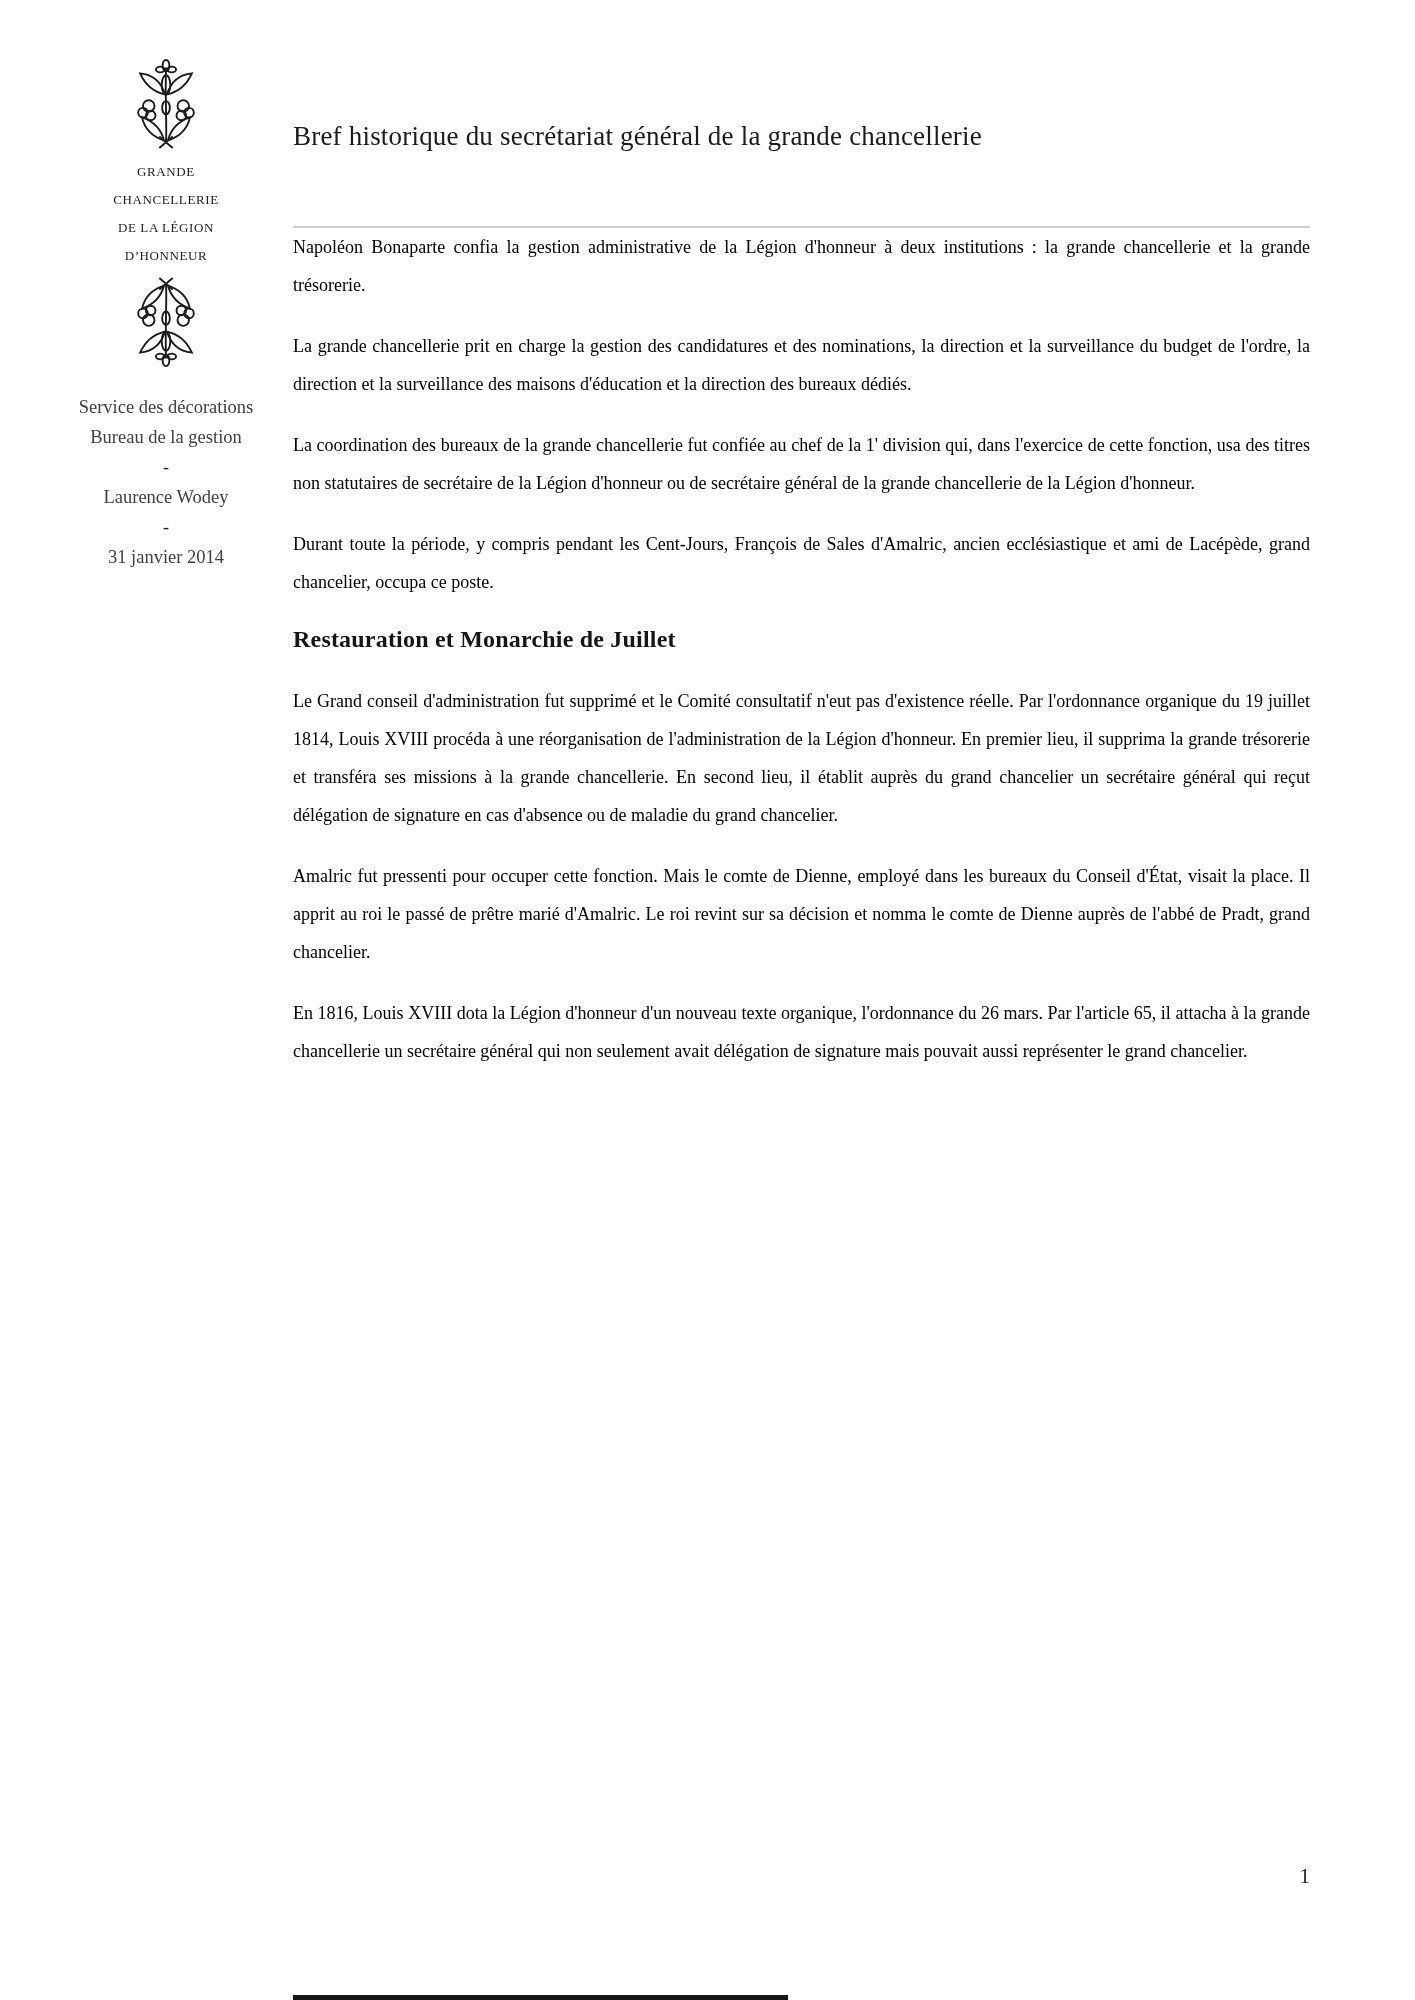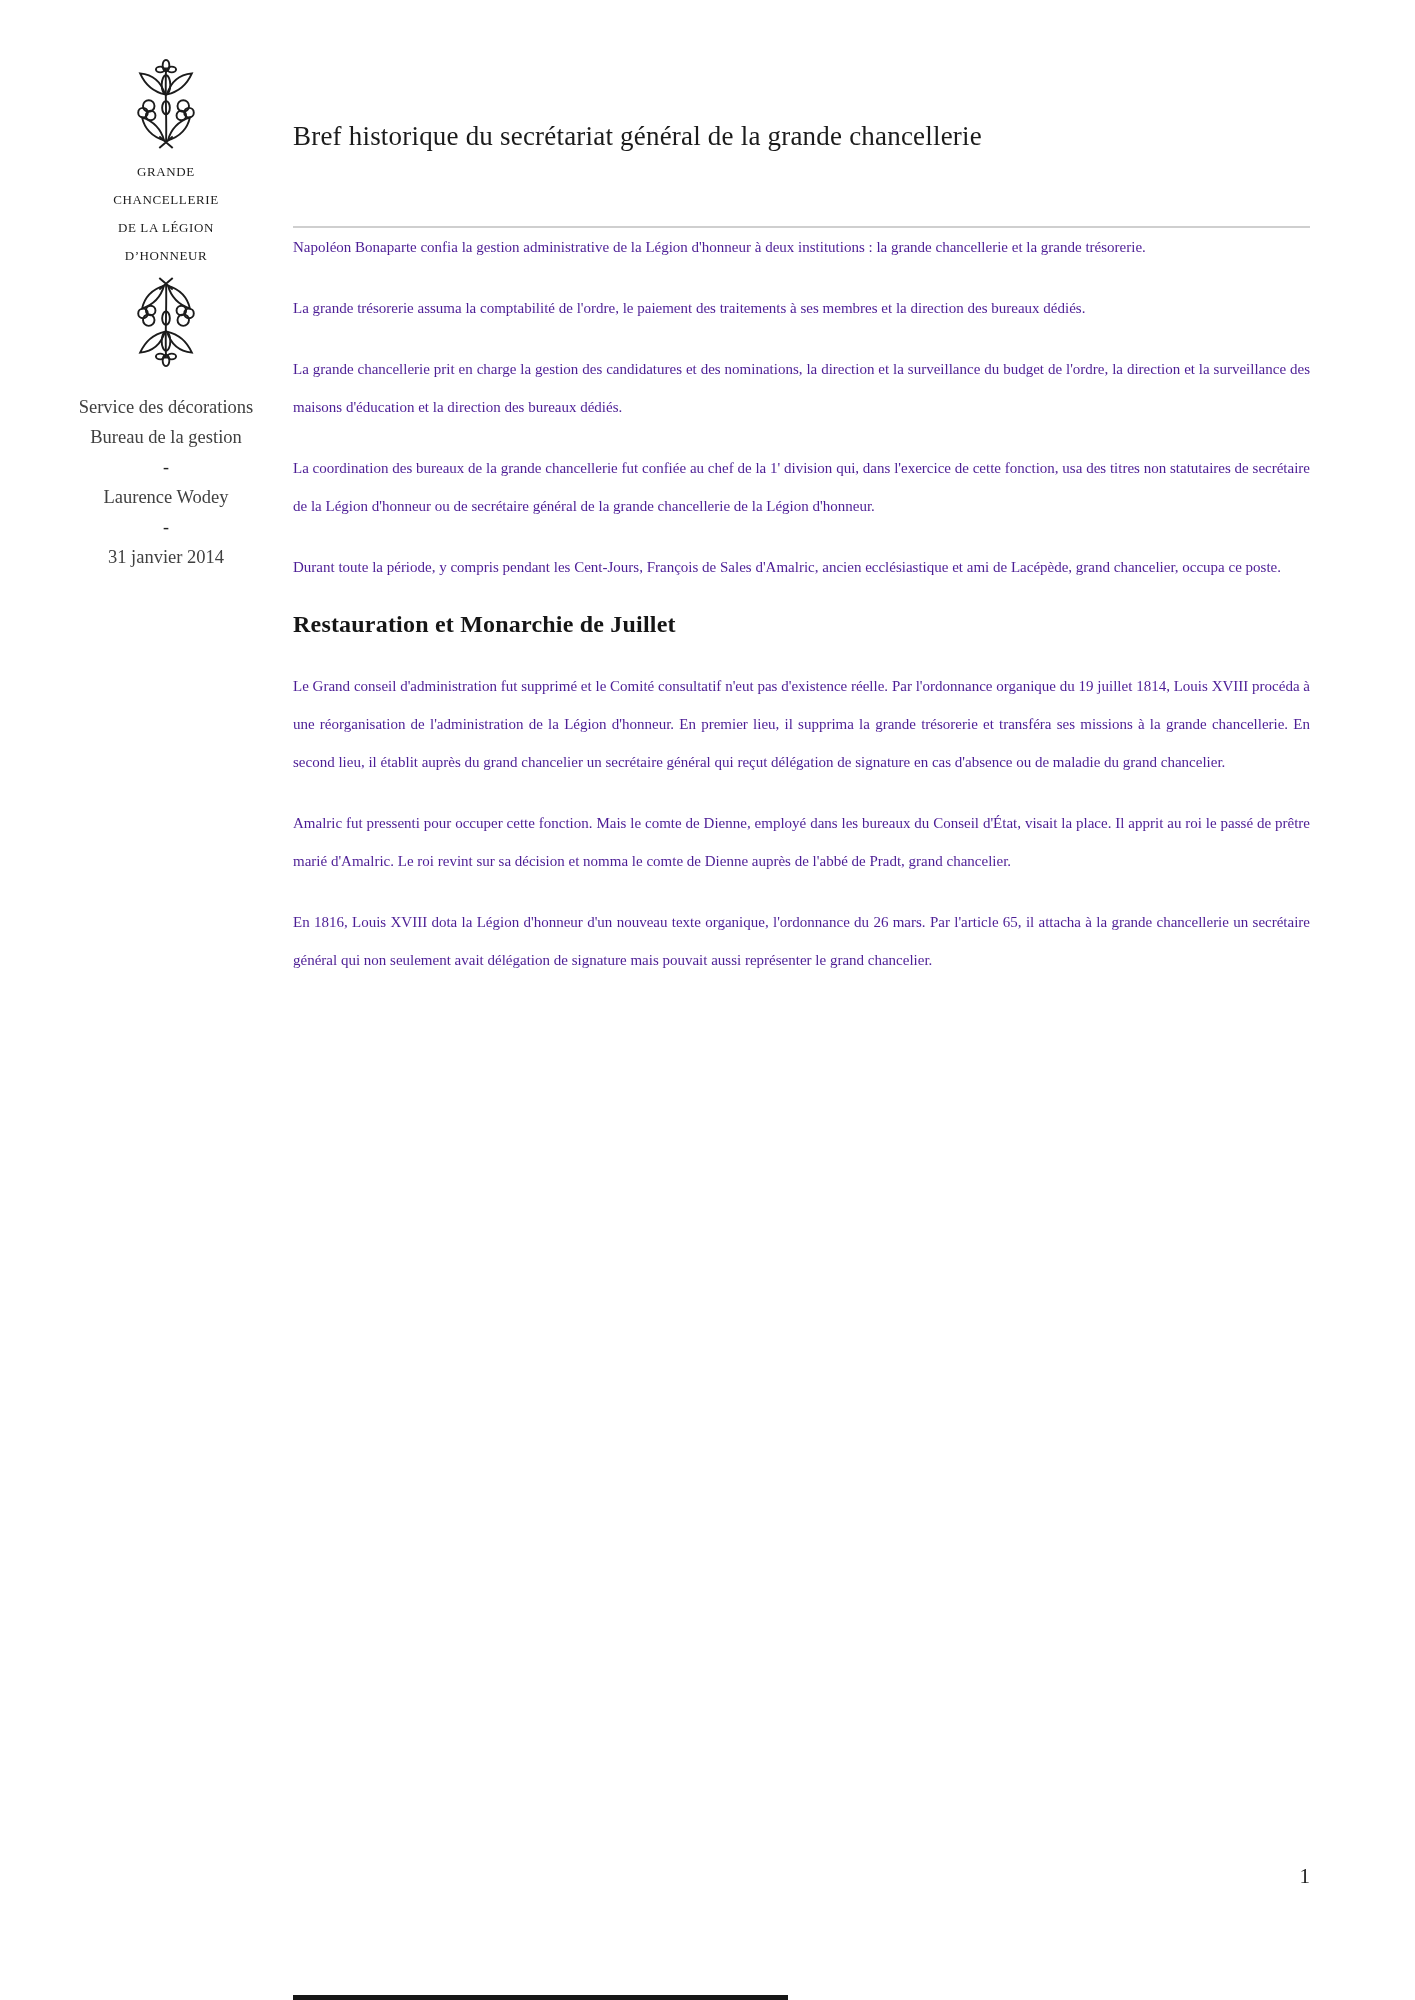--- a/index.html
+++ b/index.html
@@ -37,22 +37,22 @@
   }
   .divider{
     border:none;border-top:2px solid #cfcfcf;margin:72px 0 0 0;height:0;
   }
   .section-heading{
     font-size:24px;font-weight:bold;line-height:30px;color:#161616;
     margin:30px 0 48px 0;letter-spacing:0.2px;
   }
   .section-heading.second{margin:0 0 28px 0;}
   .content p{
-    font-size:15px;line-height:38px;margin:0 0 23px 0;
-    text-align:justify;color:#4c1d95;
+    font-size:18px;line-height:38px;margin:0 0 23px 0;
+    text-align:justify;color:#000000;
   }
   .page-number{
     position:absolute;left:293px;top:1864px;width:1017px;
     text-align:right;font-size:21px;color:#1b1b1b;
   }
   .next-page-edge{
     position:absolute;left:293px;bottom:0;width:495px;height:5px;
     background:#161616;
   }
 </style>
@@ -124,21 +124,20 @@
     <div class="side-line">Laurence Wodey</div>
     <div class="side-dash">-</div>
     <div class="side-line">31 janvier 2014</div>
   </aside>
 
   <main class="content">
     <h1 class="doc-title">Bref historique du secrétariat général de la grande chancellerie</h1>
     <hr class="divider">
 
     <p>Napoléon Bonaparte confia la gestion administrative de la Légion d'honneur à deux institutions : la grande chancellerie et la grande trésorerie.</p>
-    <p>La grande trésorerie assuma la comptabilité de l'ordre, le paiement des traitements à ses membres et la direction des bureaux dédiés.</p>
     <p>La grande chancellerie prit en charge la gestion des candidatures et des nominations, la direction et la surveillance du budget de l'ordre, la direction et la surveillance des maisons d'éducation et la direction des bureaux dédiés.</p>
     <p>La coordination des bureaux de la grande chancellerie fut confiée au chef de la 1' division qui, dans l'exercice de cette fonction, usa des titres non statutaires de secrétaire de la Légion d'honneur ou de secrétaire général de la grande chancellerie de la Légion d'honneur.</p>
     <p>Durant toute la période, y compris pendant les Cent-Jours, François de Sales d'Amalric, ancien ecclésiastique et ami de Lacépède, grand chancelier, occupa ce poste.</p>
 
     <h2 class="section-heading second">Restauration et Monarchie de Juillet</h2>
     <p>Le Grand conseil d'administration fut supprimé et le Comité consultatif n'eut pas d'existence réelle. Par l'ordonnance organique du 19 juillet 1814, Louis XVIII procéda à une réorganisation de l'administration de la Légion d'honneur. En premier lieu, il supprima la grande trésorerie et transféra ses missions à la grande chancellerie. En second lieu, il établit auprès du grand chancelier un secrétaire général qui reçut délégation de signature en cas d'absence ou de maladie du grand chancelier.</p>
     <p>Amalric fut pressenti pour occuper cette fonction. Mais le comte de Dienne, employé dans les bureaux du Conseil d'État, visait la place. Il apprit au roi le passé de prêtre marié d'Amalric. Le roi revint sur sa décision et nomma le comte de Dienne auprès de l'abbé de Pradt, grand chancelier.</p>
     <p>En 1816, Louis XVIII dota la Légion d'honneur d'un nouveau texte organique, l'ordonnance du 26 mars. Par l'article 65, il attacha à la grande chancellerie un secrétaire général qui non seulement avait délégation de signature mais pouvait aussi représenter le grand chancelier.</p>
   </main>
 

